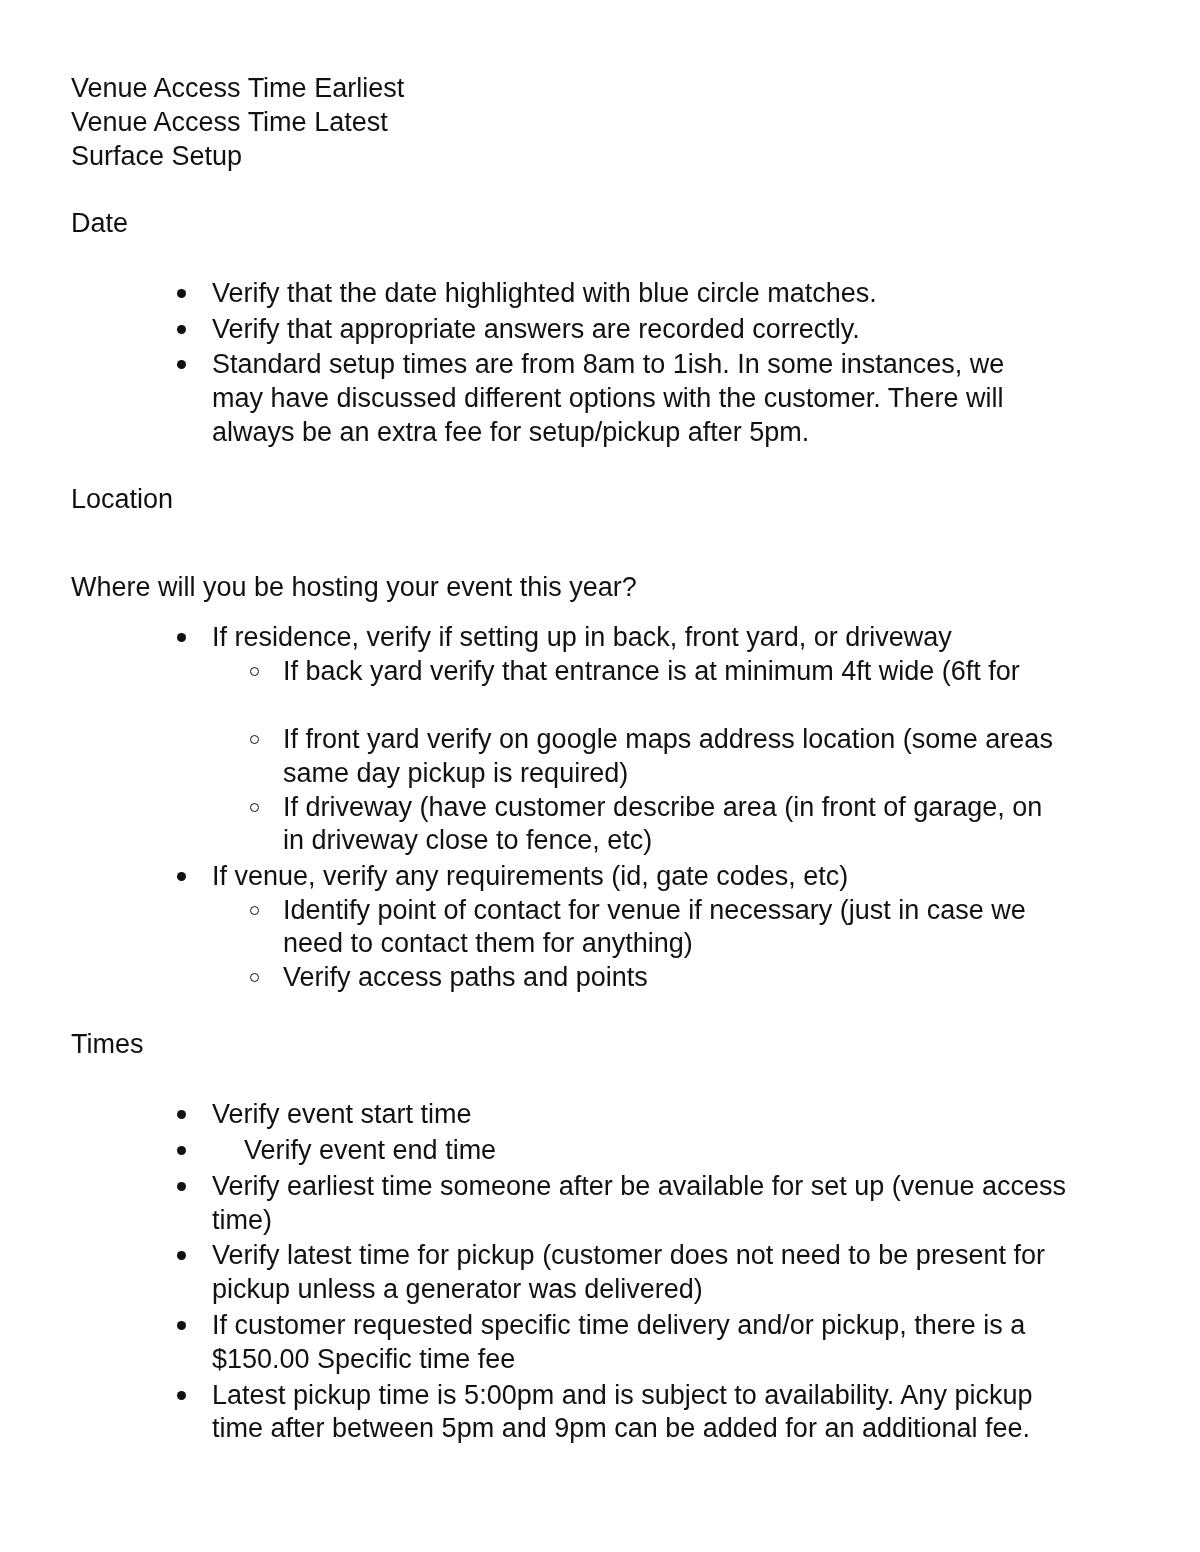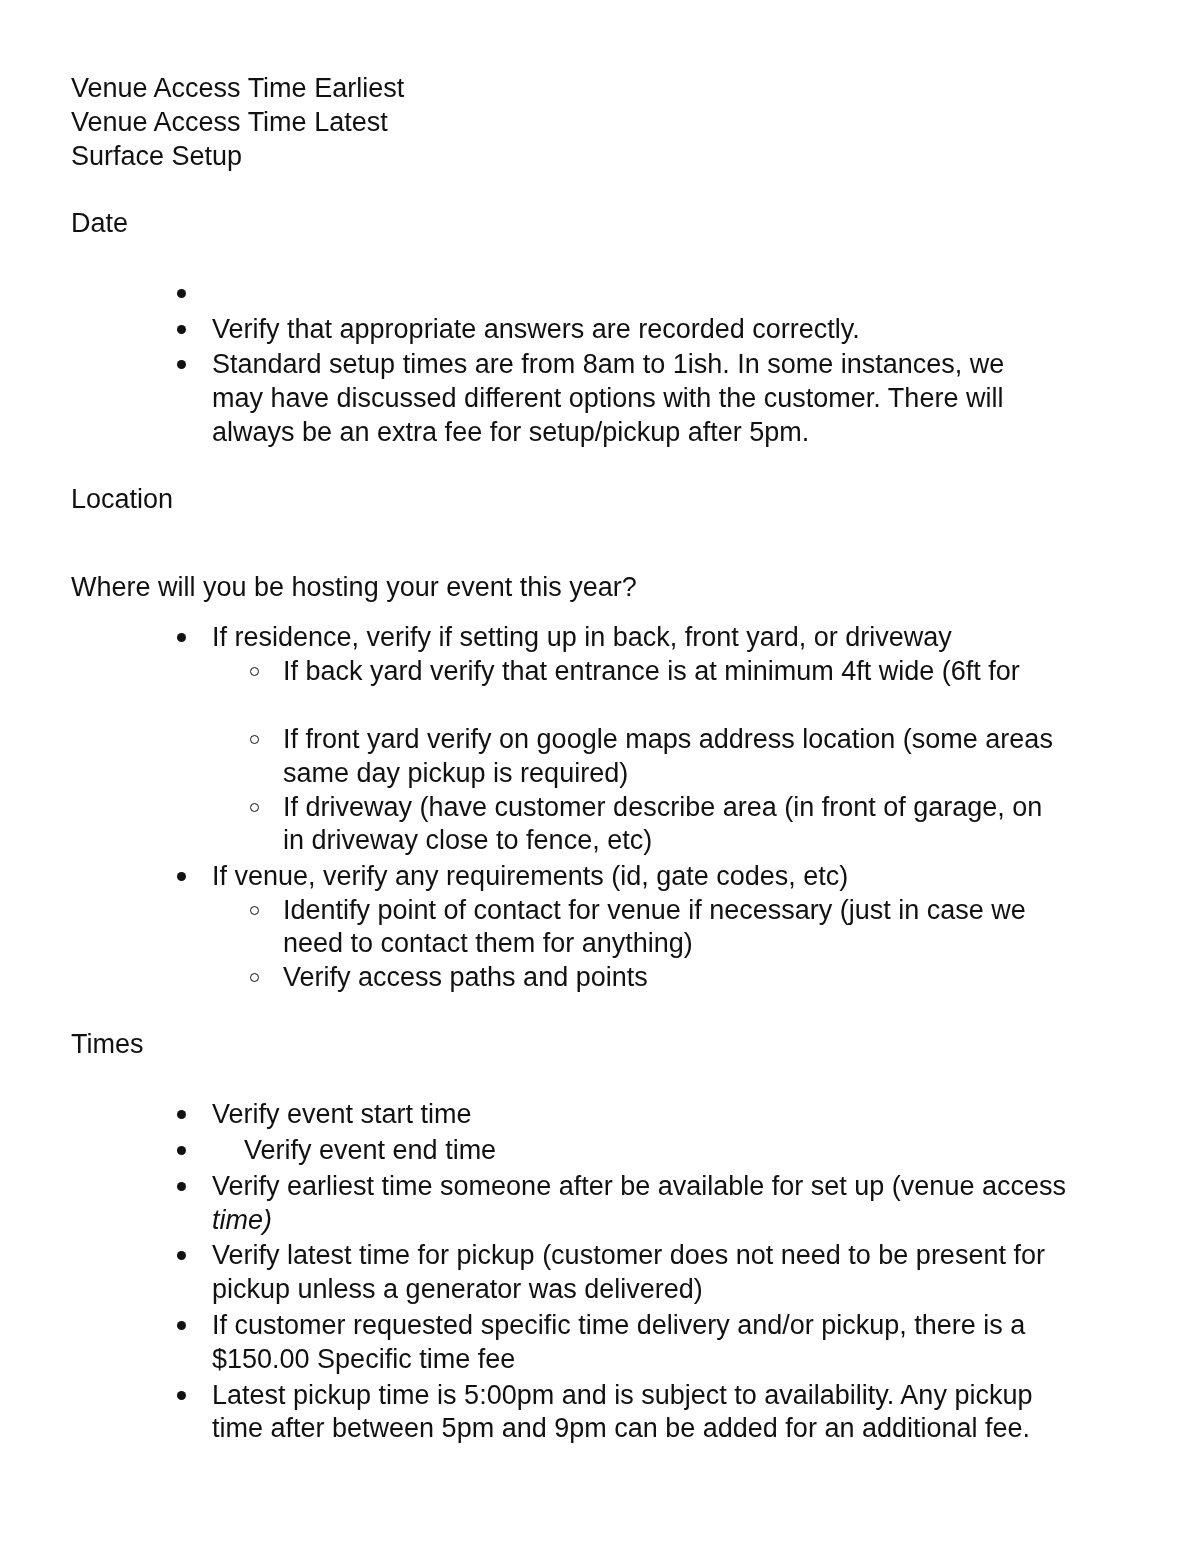--- a/index.html
+++ b/index.html
@@ -24,20 +24,21 @@
 
 <div class="page">
 
   <div class="line" style="left:71px; top:71px;">Venue Access Time Earliest</div>
   <div class="line" style="left:71px; top:105px;">Venue Access Time Latest</div>
   <div class="line" style="left:71px; top:139px;">Surface Setup</div>
 
   <div class="line" style="left:71px; top:206px;">Date</div>
 
   <span class="disc" style="left:177px; top:289px;"></span>
+  <div class="line" style="left:212px; top:276px;">Verify that the date highlighted with blue circle matches.</div>
 
   <span class="disc" style="left:177px; top:325px;"></span>
   <div class="line" style="left:212px; top:312px;">Verify that appropriate answers are recorded correctly.</div>
 
   <span class="disc" style="left:177px; top:360px;"></span>
   <div class="line" style="left:212px; top:347px;">Standard setup times are from 8am to 1ish. In some instances, we</div>
   <div class="line" style="left:212px; top:381px;">may have discussed different options with the customer. There will</div>
   <div class="line" style="left:212px; top:415px;">always be an extra fee for setup/pickup after 5pm.</div>
 
   <div class="line" style="left:71px; top:482px;">Location</div>
@@ -70,21 +71,21 @@
   <div class="line" style="left:71px; top:1027px;">Times</div>
 
   <span class="disc" style="left:177px; top:1110px;"></span>
   <div class="line" style="left:212px; top:1097px;">Verify event start time</div>
 
   <span class="disc" style="left:177px; top:1146px;"></span>
   <div class="line" style="left:212px; top:1133px;margin-left:32px;">Verify event end time</div>
 
   <span class="disc" style="left:177px; top:1182px;"></span>
   <div class="line" style="left:212px; top:1169px;">Verify earliest time someone after be available for set up (venue access</div>
-  <div class="line" style="left:212px; top:1203px;font-style:italic;">time)</div>
+  <div class="line" style="left:212px; top:1203px;">time)</div>
 
   <span class="disc" style="left:177px; top:1251px;"></span>
   <div class="line" style="left:212px; top:1238px;">Verify latest time for pickup (customer does not need to be present for</div>
   <div class="line" style="left:212px; top:1272px;">pickup unless a generator was delivered)</div>
 
   <span class="disc" style="left:177px; top:1321px;"></span>
   <div class="line" style="left:212px; top:1308px;">If customer requested specific time delivery and/or pickup, there is a</div>
   <div class="line" style="left:212px; top:1342px;">$150.00 Specific time fee</div>
 
   <span class="disc" style="left:177px; top:1391px;"></span>

